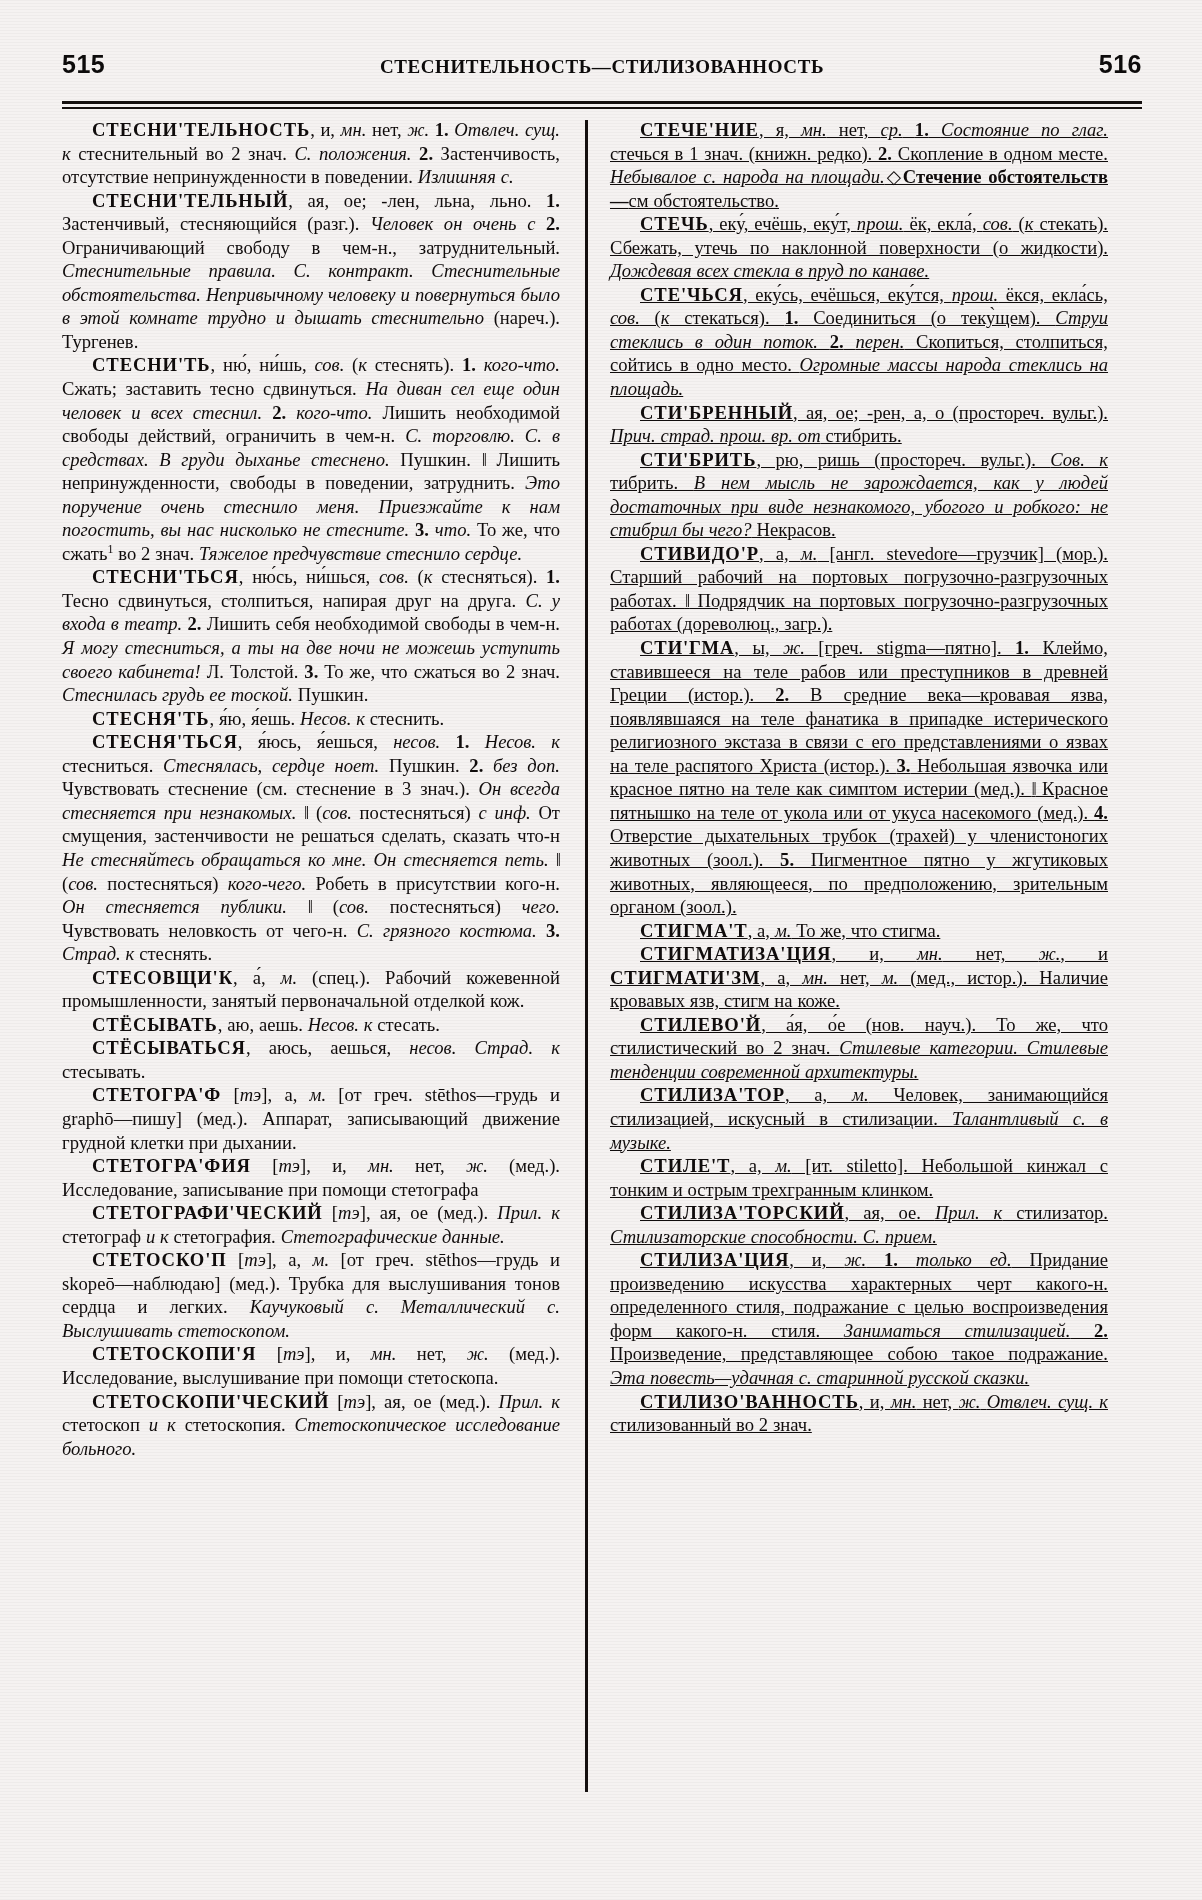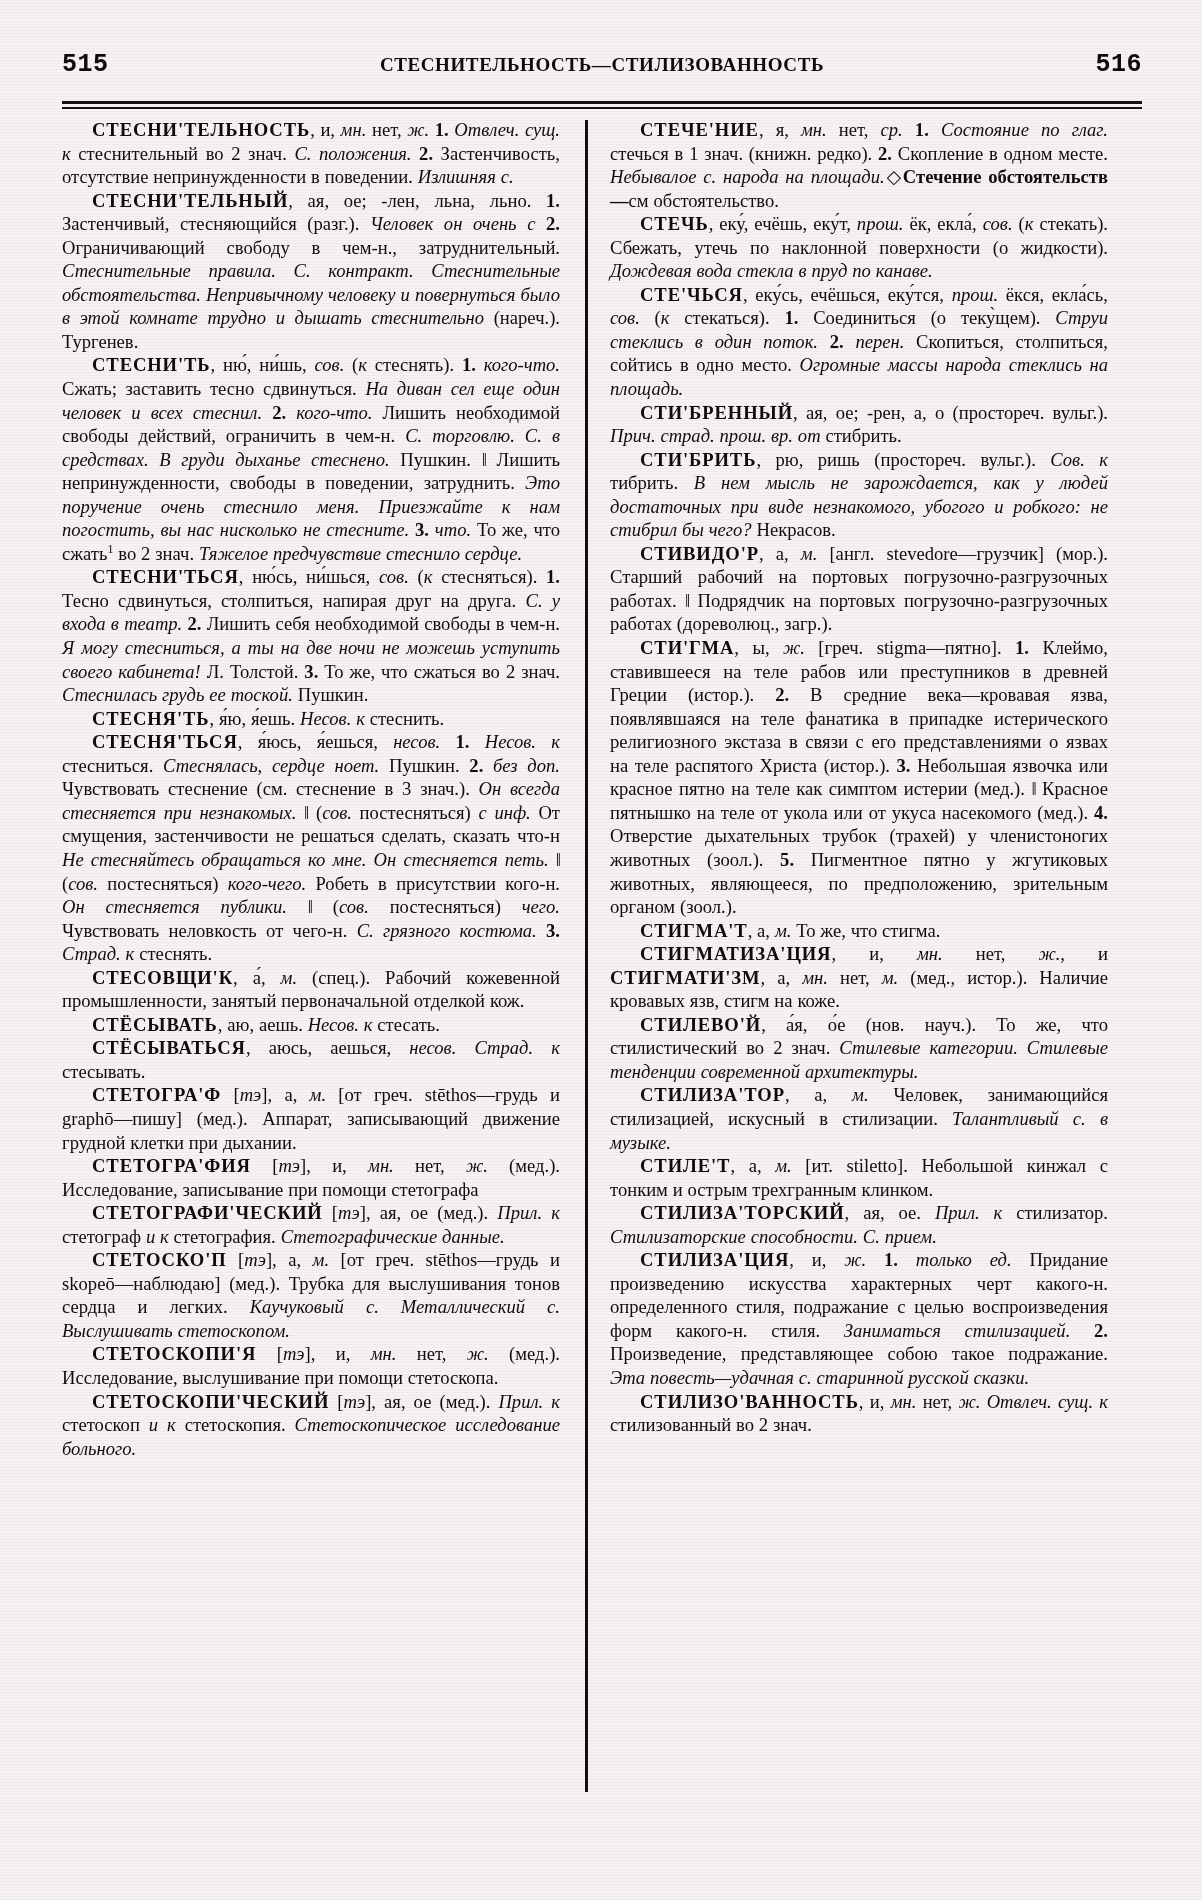--- a/index.html
+++ b/index.html
@@ -32,21 +32,21 @@
     height: 34px;
     display: flex;
     align-items: baseline;
     justify-content: space-between;
     font-weight: bold;
     color: #0d0b0b;
   }
   .folio {
     font-size: 25px;
     letter-spacing: 0.5px;
-    font-family: Liberation Mono, monospace;
+    font-family: Liberation Sans, sans-serif;
   }
   .running-title {
     font-size: 19px;
     letter-spacing: 0.6px;
     text-align: center;
     flex: 1;
   }
 
   
   .rule-wrap {
@@ -80,21 +80,21 @@
     word-spacing: 0.2px;
   }
   .col-left  { padding-right: 21px; }
   .divider {
     width: 3px;
     background: #15100f;
     margin: 2px 18px 0 0;
     align-self: stretch;
     height: 1672px;
   }
-  .col-right { padding-left: 0px; }
+  .col-right { padding-left: 0px; text-decoration: underline; }
 
   
   .entry {
     margin: 0;
     padding: 0;
     text-indent: 30px;
     text-align: justify;
   }
   .hw {
     font-weight: bold;
@@ -150,21 +150,21 @@
         <p class="entry"><span class="hw">СТЕТОГРА'Ф</span> [<i>тэ</i>], а, <i>м.</i> [от греч. stēthos—грудь и graphō—пишу] (мед.). Аппарат, записывающий движение грудной клетки при дыхании.</p>
         <p class="entry"><span class="hw">СТЕТОГРА'ФИЯ</span> [<i>тэ</i>], и, <i>мн.</i> нет, <i>ж.</i> (мед.). Исследование, записывание при помощи стетографа</p>
         <p class="entry"><span class="hw">СТЕТОГРАФИ'ЧЕСКИЙ</span> [<i>тэ</i>], ая, ое (мед.). <i>Прил. к</i> стетограф <i>и к</i> стетография. <i>Стетографические данные.</i></p>
         <p class="entry"><span class="hw">СТЕТОСКО'П</span> [<i>тэ</i>], а, <i>м.</i> [от греч. stēthos—грудь и skopeō—наблюдаю] (мед.). Трубка для выслушивания тонов сердца и легких. <i>Каучуковый с. Металлический с. Выслушивать стетоскопом.</i></p>
         <p class="entry"><span class="hw">СТЕТОСКОПИ'Я</span> [<i>тэ</i>], и, <i>мн.</i> нет, <i>ж.</i> (мед.). Исследование, выслушивание при помощи стетоскопа.</p>
         <p class="entry"><span class="hw">СТЕТОСКОПИ'ЧЕСКИЙ</span> [<i>тэ</i>], ая, ое (мед.). <i>Прил. к</i> стетоскоп <i>и к</i> стетоскопия. <i>Стетоскопическое исследование больного.</i></p>
       </div>
     <div class="divider"></div>
     <div class="col col-right" id="col-right">
         <p class="entry"><span class="hw">СТЕЧЕ'НИЕ</span>, я, <i>мн.</i> нет, <i>ср.</i> <span class="bn">1.</span> <i>Состояние по глаг.</i> стечься в 1 знач. (книжн. редко). <span class="bn">2.</span> Скопление в одном месте. <i>Небывалое с. народа на площади.</i><span class="dia">◇Стечение обстоятельств—</span>см обстоятельство.</p>
-        <p class="entry"><span class="hw">СТЕЧЬ</span>, еку́, ечёшь, еку́т, <i>прош.</i> ёк, екла́, <i>сов.</i> (<i>к</i> стекать). Сбежать, утечь по наклонной поверхности (о жидкости). <i>Дождевая вода стекла в пруд по канаве.</i></p>
+        <p class="entry"><span class="hw">СТЕЧЬ</span>, еку́, ечёшь, еку́т, <i>прош.</i> ёк, екла́, <i>сов.</i> (<i>к</i> стекать). Сбежать, утечь по наклонной поверхности (о жидкости). <i>Дождевая всех стекла в пруд по канаве.</i></p>
         <p class="entry"><span class="hw">СТЕ'ЧЬСЯ</span>, еку́сь, ечёшься, еку́тся, <i>прош.</i> ёкся, екла́сь, <i>сов.</i> (<i>к</i> стекаться). <span class="bn">1.</span> Соединиться (о теку̀щем). <i>Струи стеклись в один поток.</i> <span class="bn">2.</span> <i>перен.</i> Скопиться, столпиться, сойтись в одно место. <i>Огромные массы народа стеклись на площадь.</i></p>
         <p class="entry"><span class="hw">СТИ'БРЕННЫЙ</span>, ая, ое; -рен, а, о (простореч. вульг.). <i>Прич. страд. прош. вр. от</i> стибрить.</p>
         <p class="entry"><span class="hw">СТИ'БРИТЬ</span>, рю, ришь (простореч. вульг.). <i>Сов. к</i> тибрить. <i>В нем мысль не зарождается, как у людей достаточных при виде незнакомого, убогого и робкого: не стибрил бы чего?</i> Некрасов.</p>
         <p class="entry"><span class="hw">СТИВИДО'Р</span>, а, <i>м.</i> [англ. stevedore—грузчик] (мор.). Старший рабочий на портовых погрузочно-разгрузочных работах. <span class="par">‖</span> Подрядчик на портовых погрузочно-разгрузочных работах (дореволюц., загр.).</p>
         <p class="entry"><span class="hw">СТИ'ГМА</span>, ы, <i>ж.</i> [греч. stigma—пятно]. <span class="bn">1.</span> Клеймо, ставившееся на теле рабов или преступников в древней Греции (истор.). <span class="bn">2.</span> В средние века—кровавая язва, появлявшаяся на теле фанатика в припадке истерического религиозного экстаза в связи с его представлениями о язвах на теле распятого Христа (истор.). <span class="bn">3.</span> Небольшая язвочка или красное пятно на теле как симптом истерии (мед.). <span class="par">‖</span> Красное пятнышко на теле от укола или от укуса насекомого (мед.). <span class="bn">4.</span> Отверстие дыхательных трубок (трахей) у членистоногих животных (зоол.). <span class="bn">5.</span> Пигментное пятно у жгутиковых животных, являющееся, по предположению, зрительным органом (зоол.).</p>
         <p class="entry"><span class="hw">СТИГМА'Т</span>, а, <i>м.</i> То же, что стигма.</p>
         <p class="entry"><span class="hw">СТИГМАТИЗА'ЦИЯ</span>, и, <i>мн.</i> нет, <i>ж.</i>, и <span class="hw">СТИГМАТИ'ЗМ</span>, а, <i>мн.</i> нет, <i>м.</i> (мед., истор.). Наличие кровавых язв, стигм на коже.</p>
         <p class="entry"><span class="hw">СТИЛЕВО'Й</span>, а́я, о́е (нов. науч.). То же, что стилистический во 2 знач. <i>Стилевые категории. Стилевые тенденции современной архитектуры.</i></p>
         <p class="entry"><span class="hw">СТИЛИЗА'ТОР</span>, а, <i>м.</i> Человек, занимающийся стилизацией, искусный в стилизации. <i>Талантливый с. в музыке.</i></p>
         <p class="entry"><span class="hw">СТИЛЕ'Т</span>, а, <i>м.</i> [ит. stiletto]. Небольшой кинжал с тонким и острым трехгранным клинком.</p>

